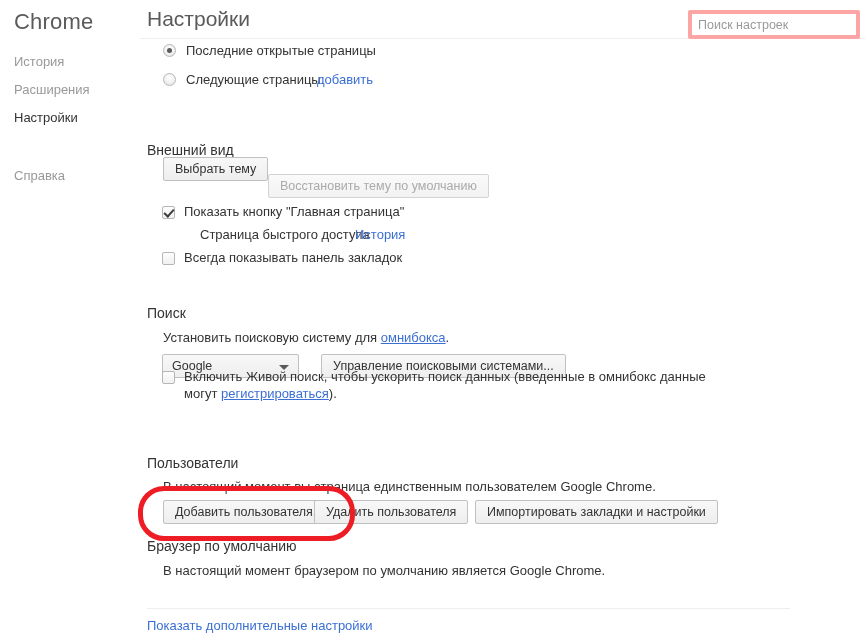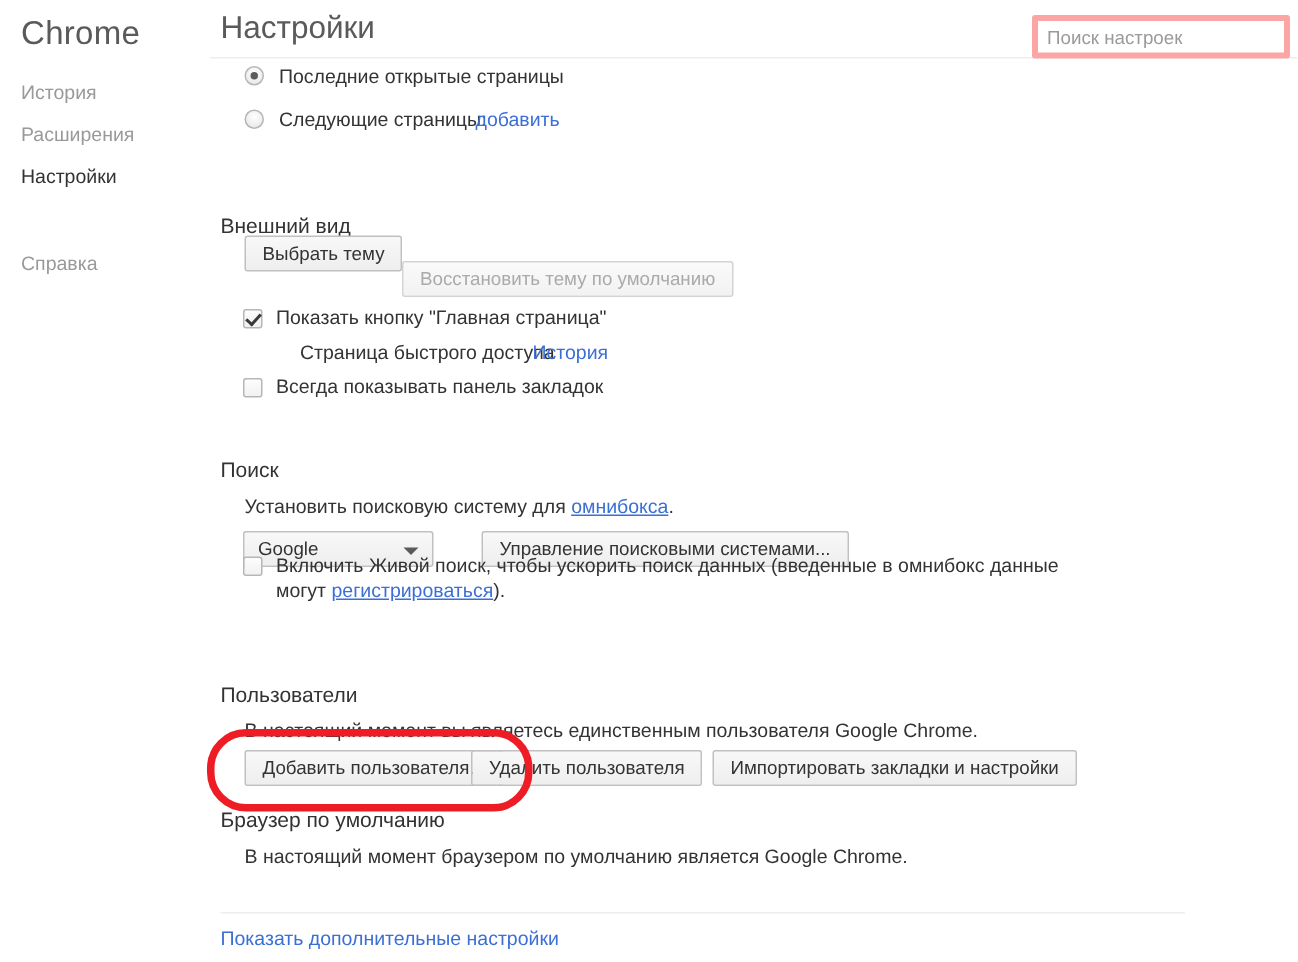--- a/index.html
+++ b/index.html
@@ -168,21 +168,21 @@
     color: #aaaaaa;
     background: linear-gradient(#fafafa, #f2f2f2);
     border-color: #d3d3d3;
     cursor: default;
   }
 
   
   #search-engine-select {
     position: absolute;
     left: 22px; top: 354px;
-    width: 127px; height: 24px;
+    width: 137px; height: 24px;
     border: 1px solid #c0c0c0;
     border-radius: 2px;
     background: linear-gradient(#f8f8f8, #eeeeee);
     box-sizing: border-box;
     cursor: pointer;
   }
   #search-engine-value {
     position: absolute;
     left: 9px; top: 4px;
     font-size: 12.5px;
@@ -268,21 +268,21 @@
 
   <button class="btn" style="left:181px; top:354px;">Управление поисковыми системами...</button>
 
   <div class="checkbox" style="left:22px; top:371px;"></div>
   <div class="row-label" style="left:44px; top:368px; white-space:normal; width:555px; line-height:17px;">
     <span>Включить Живой поиск, чтобы ускорить поиск данных (введенные в омнибокс данные могут</span>
     <span class="link u">регистрироваться</span><span>).</span>
   </div>
 
   <div class="sec-title" style="top:455px;">Пользователи</div>
-  <div class="row-label" style="left:23px; top:479px;">В настоящий момент вы являетесь единственным пользователя Google Chrome.</div>
+  <div class="row-label" style="left:23px; top:479px;">В настоящий момент вы страница единственным пользователем Google Chrome.</div>
 
   <button class="btn" style="left:23px; top:500px;">Добавить пользователя...</button>
   <button class="btn" style="left:335px; top:500px;">Импортировать закладки и настройки</button>
   <button class="btn" style="left:174px; top:500px;">Удалить пользователя</button>
 
   <div class="sec-title" style="top:538px;">Браузер по умолчанию</div>
   <div class="row-label" style="left:23px; top:563px;">В настоящий момент браузером по умолчанию является Google Chrome.</div>
 
   <div class="divider" style="top:608px;"></div>
   <div class="row-label link" style="left:7px; top:618px;">Показать дополнительные настройки</div>

